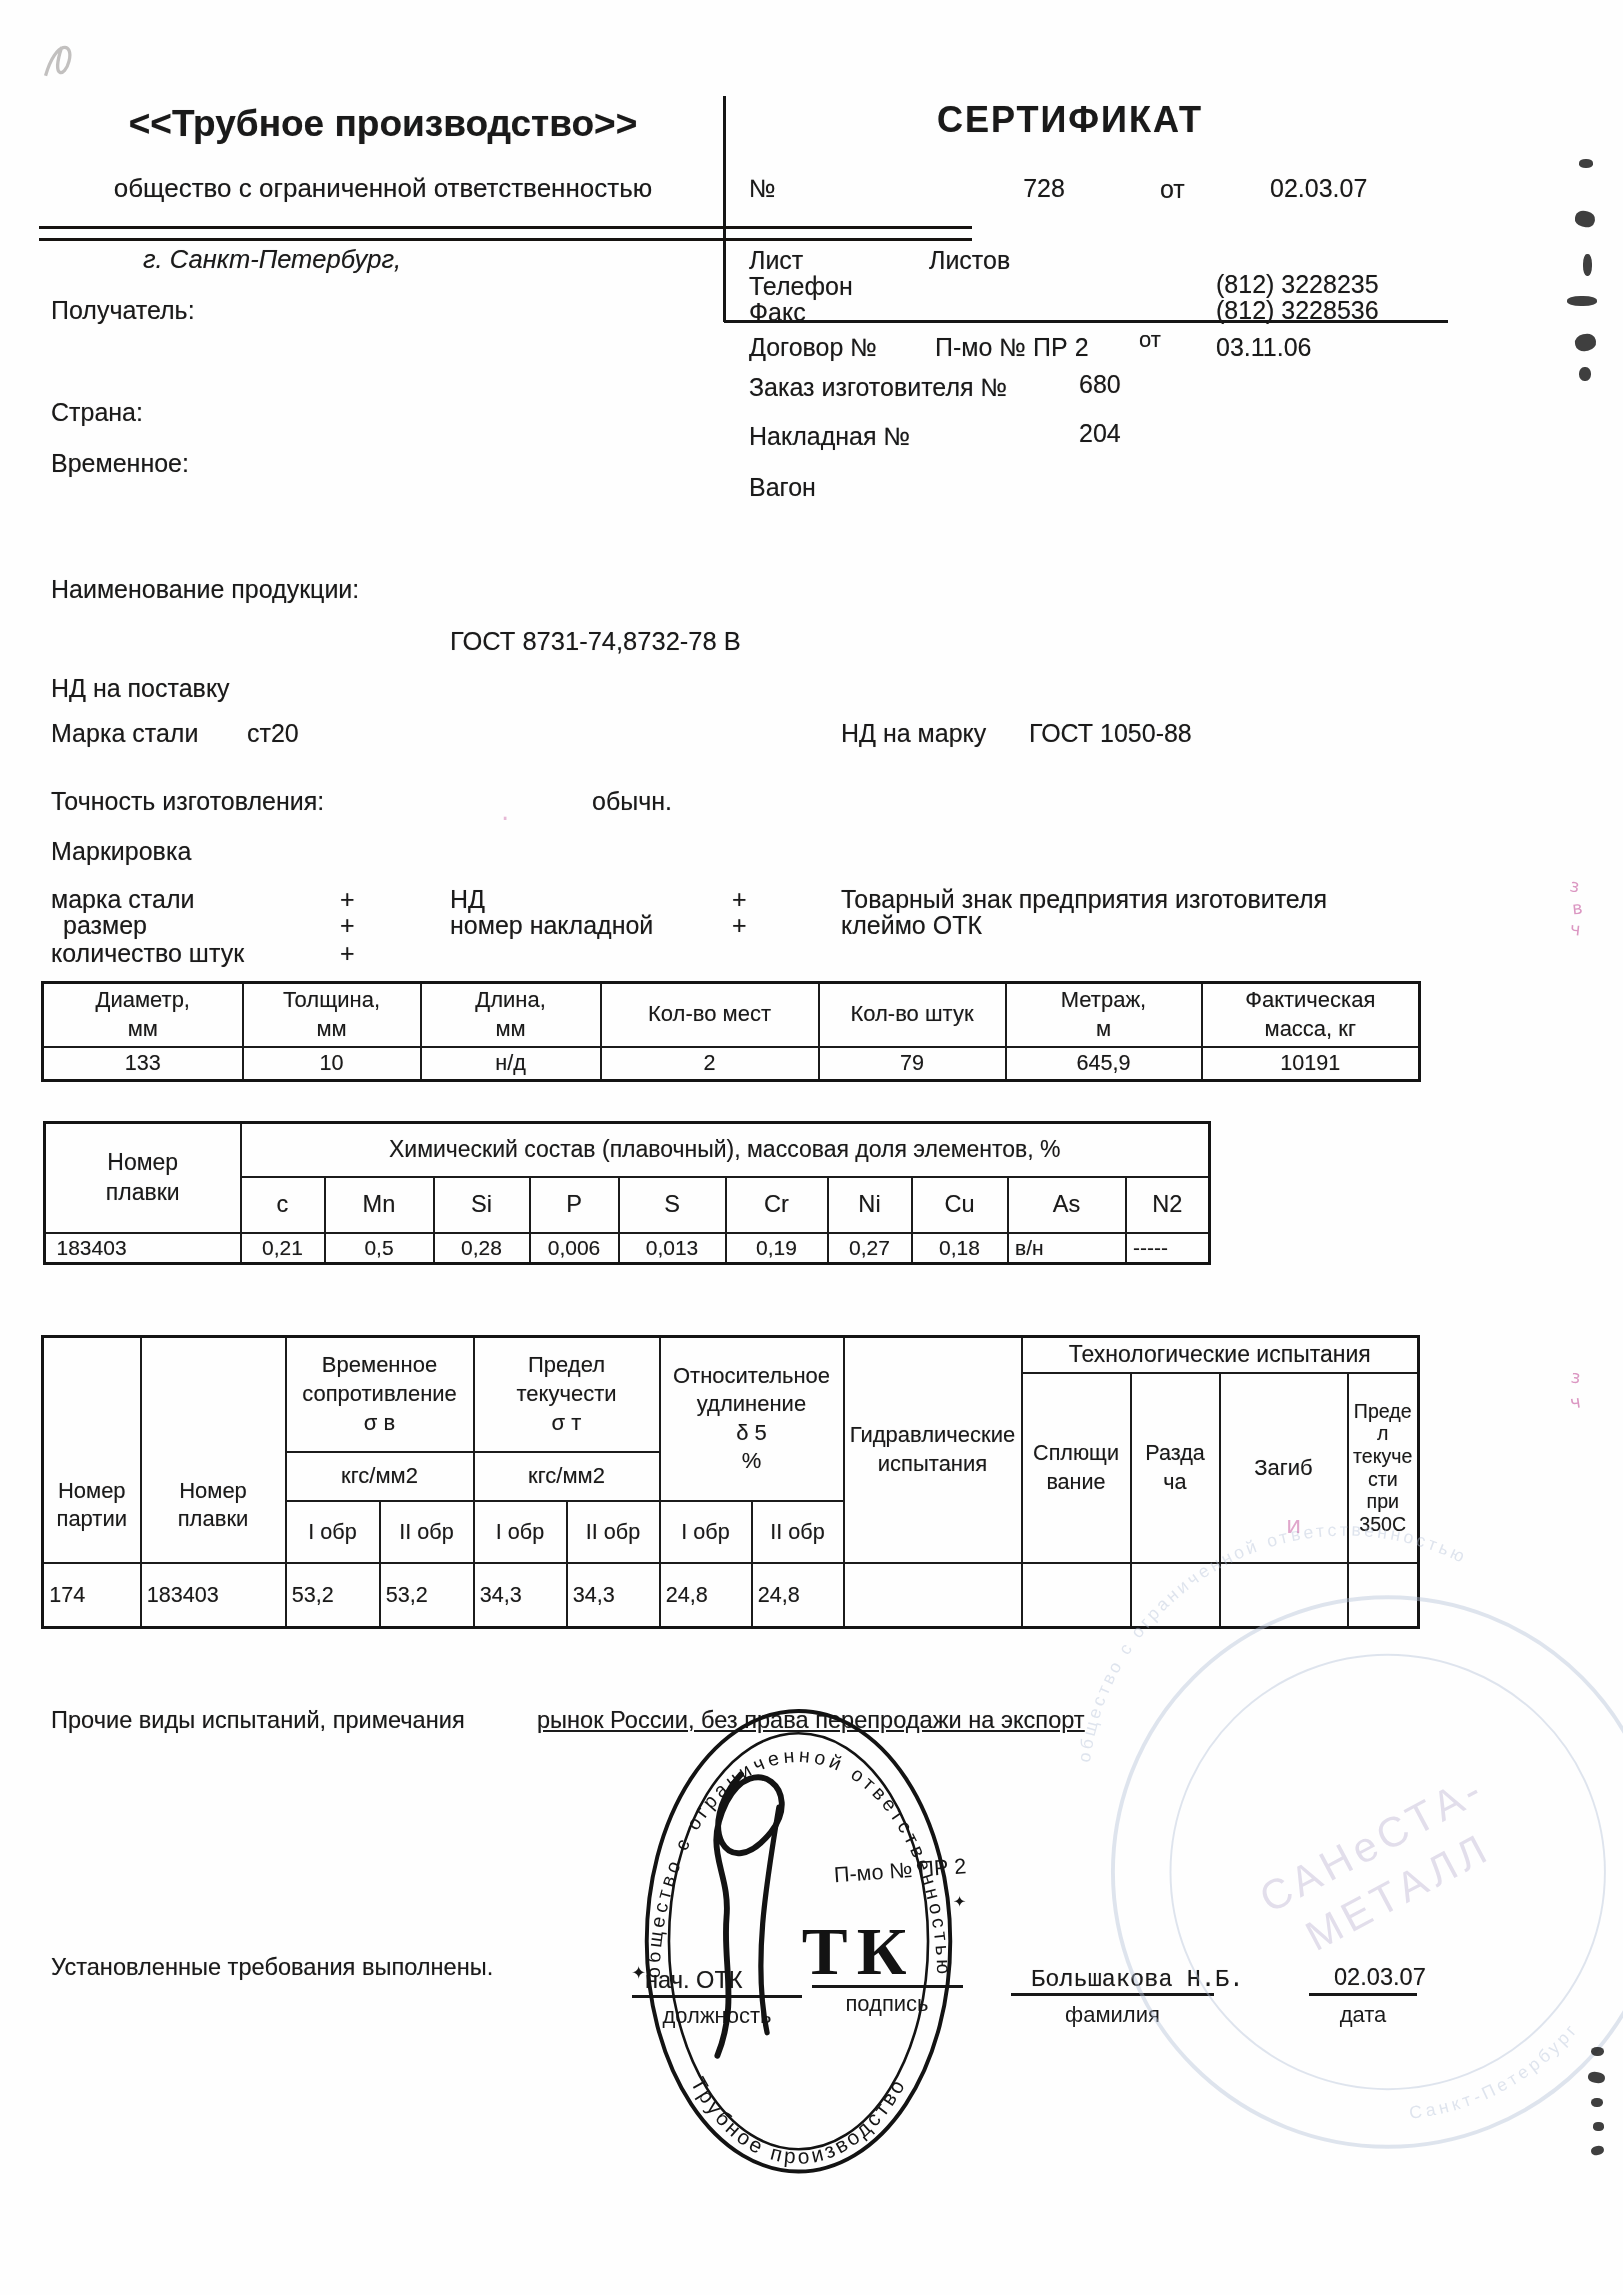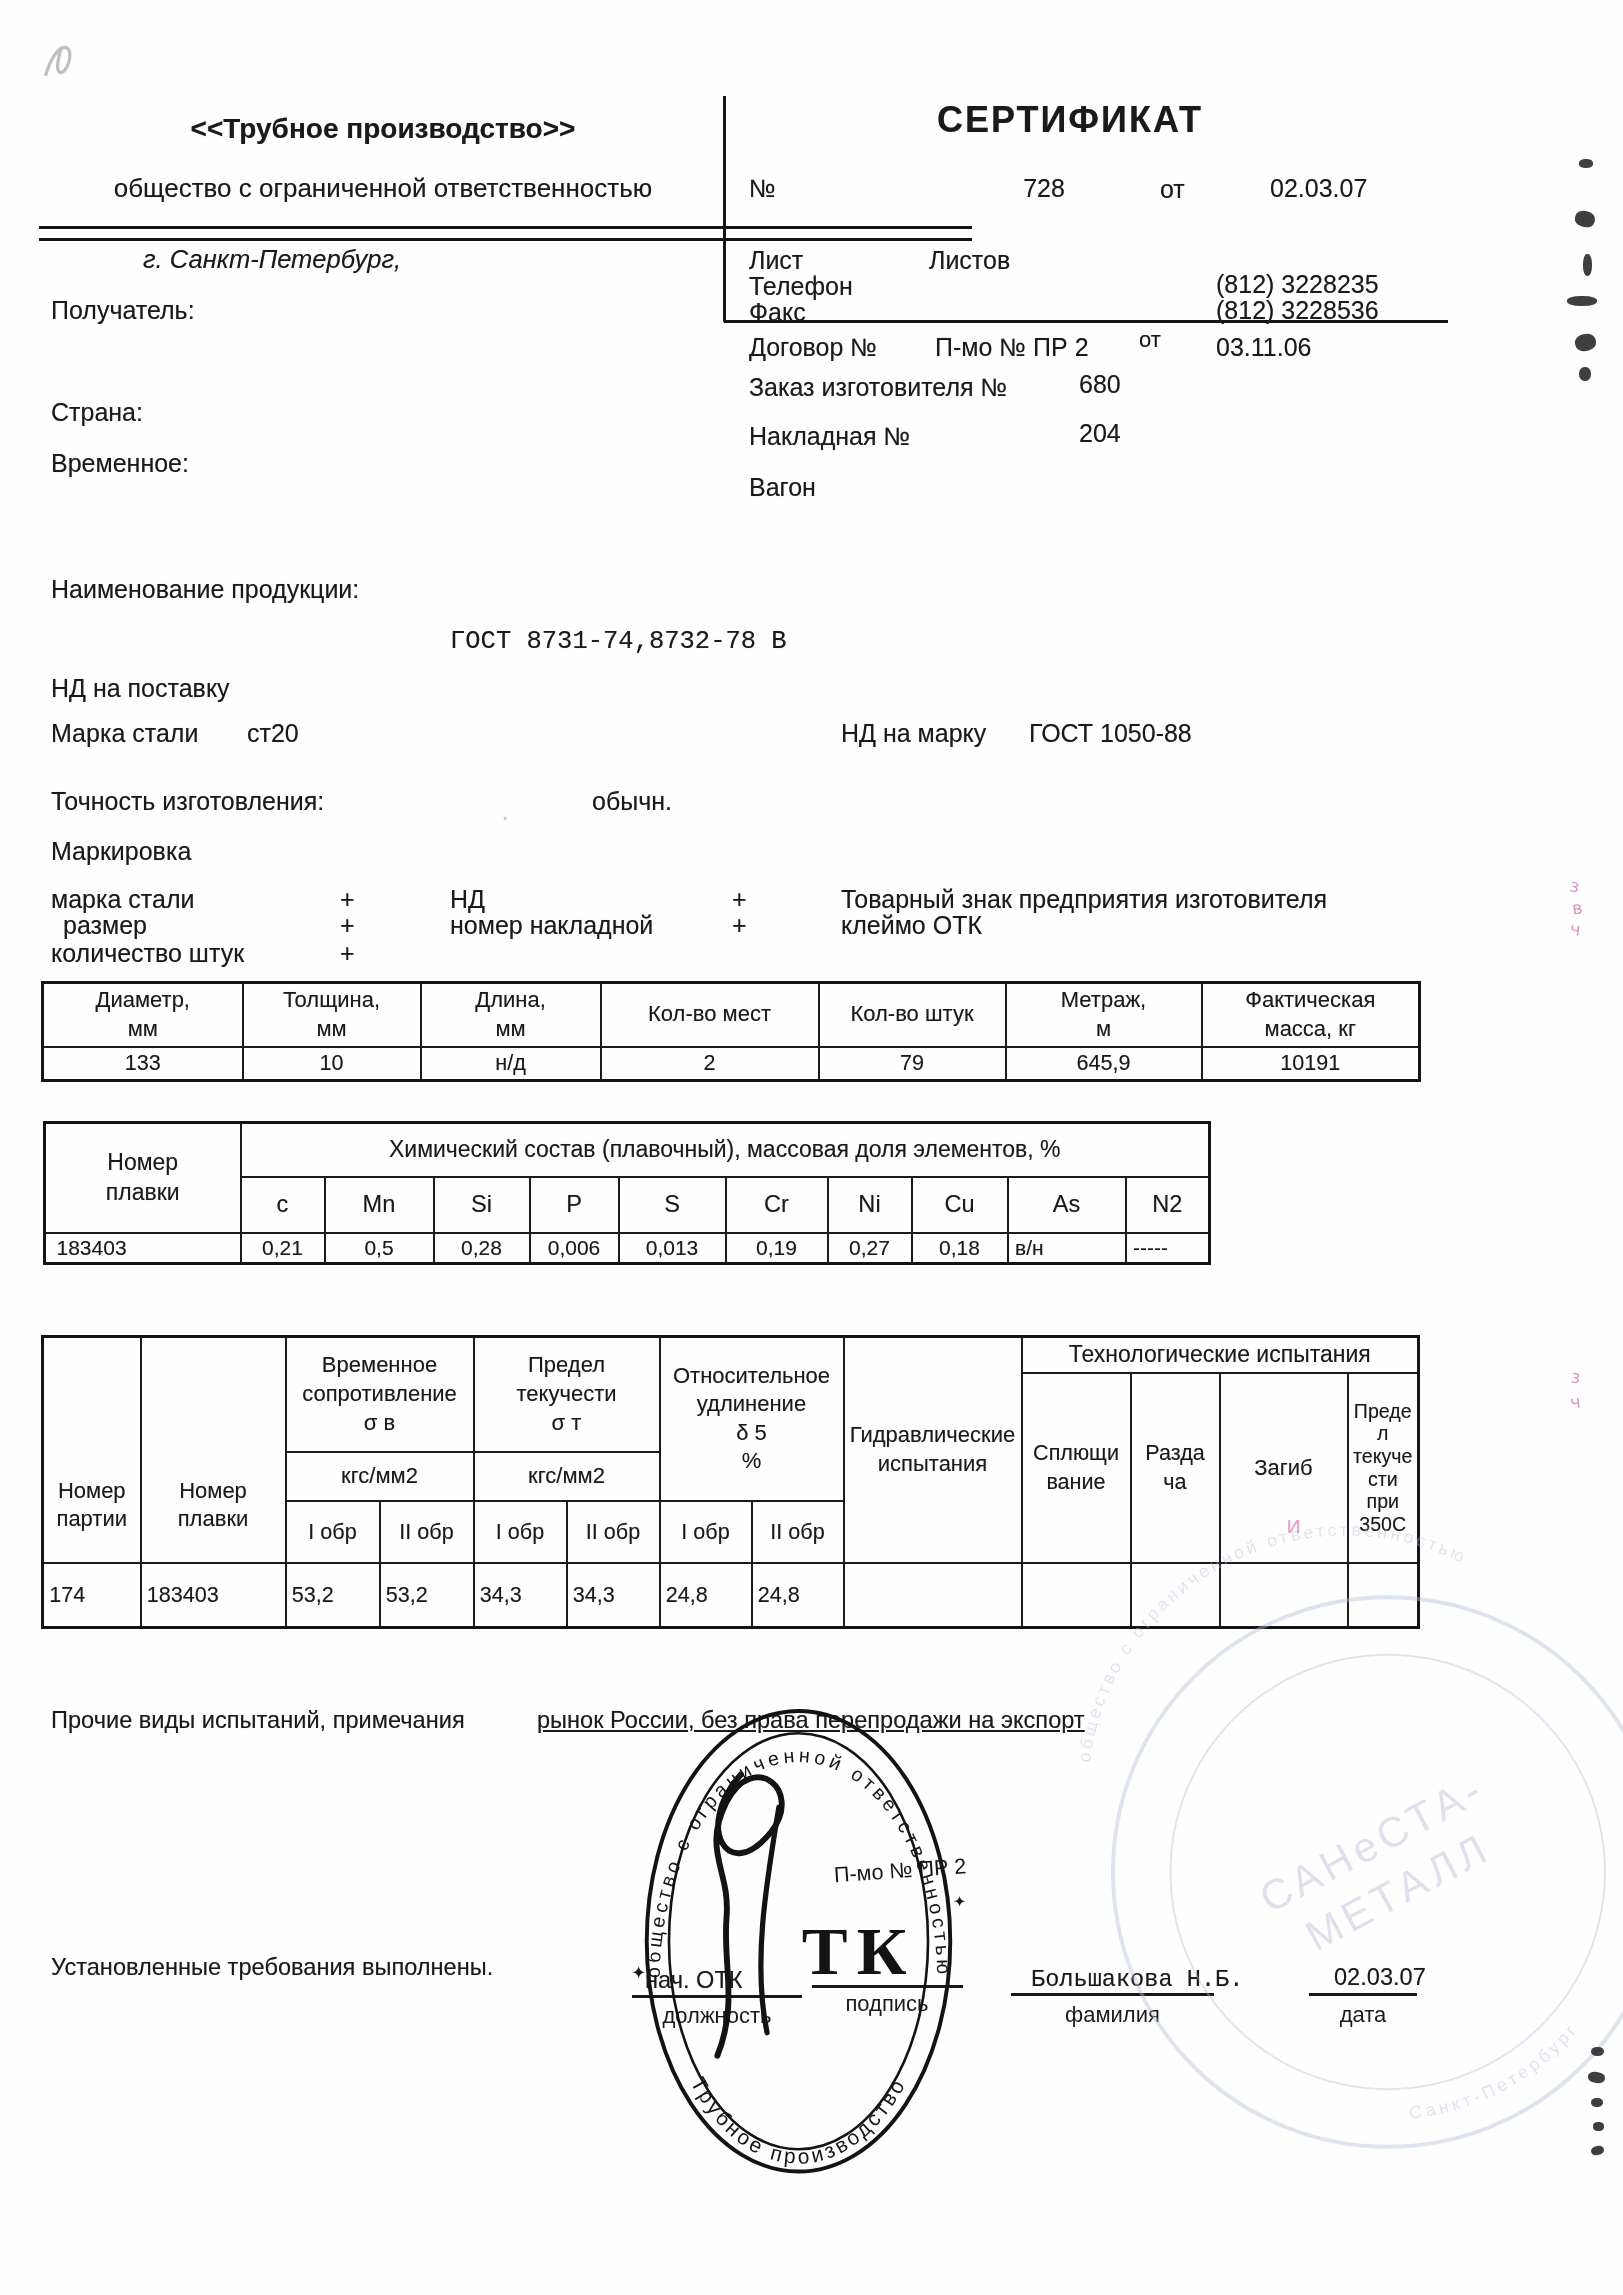--- a/index.html
+++ b/index.html
@@ -25,21 +25,21 @@
 </style>
 </head>
 <body>
 
 <div id="page">
 
   <svg class="abs" style="left:31px;top:25px" width="72" height="65" viewBox="0 0 110 100">
     <path d="M 22,78 C 38,22 66,26 58,56 C 52,80 30,84 47,34" stroke="#8f8d8a" stroke-width="5" fill="none" opacity="0.55"></path>
   </svg>
 
-  <div class="abs t b c" style="left:46px;top:113px;width:674px;font-size:28px;">&lt;&lt;Трубное производство&gt;&gt;</div>
+  <div class="abs t b c" style="left:46px;top:103px;width:674px;font-size:37px;">&lt;&lt;Трубное производство&gt;&gt;</div>
   <div class="abs t c" style="left:46px;top:173px;width:674px;font-size:26px;">общество с ограниченной ответственностью</div>
   <div class="abs t i" style="left:143px;top:245px;font-size:25.5px;">г. Санкт-Петербург,</div>
   <div class="abs t" style="left:51px;top:296px;">Получатель:</div>
   <div class="abs t" style="left:51px;top:398px;">Страна:</div>
   <div class="abs t" style="left:51px;top:449px;">Временное:</div>
 
   <div class="abs rule" style="left:723px;top:96px;width:2.6px;height:226px;"></div>
   <div class="abs" style="left:39px;top:226px;width:933px;height:8.5px;border-top:3.9px solid #161310;border-bottom:3.3px solid #161310;"></div>
   <div class="abs rule" style="left:724px;top:320px;width:724px;height:3.3px;"></div>
 
@@ -65,21 +65,21 @@
 
   <div class="abs t" style="left:749px;top:373px;">Заказ изготовителя №</div>
   <div class="abs t" style="left:1079px;top:370px;">680</div>
 
   <div class="abs t" style="left:749px;top:422px;">Накладная №</div>
   <div class="abs t" style="left:1079px;top:419px;">204</div>
 
   <div class="abs t" style="left:749px;top:473px;">Вагон</div>
 
   <div class="abs t" style="left:51px;top:575px;">Наименование продукции:</div>
-  <div class="abs t" style="left:450px;top:627px;font-size:25.5px;font-family:Liberation Mono, monospace;">ГОСТ 8731-74,8732-78 В</div>
+  <div class="abs t" style="left:450px;top:627px;font-size:25.5px;">ГОСТ 8731-74,8732-78 В</div>
   <div class="abs t" style="left:51px;top:674px;">НД на поставку</div>
   <div class="abs t" style="left:51px;top:719px;">Марка стали</div>
   <div class="abs t" style="left:247px;top:719px;">ст20</div>
   <div class="abs t" style="left:841px;top:719px;">НД на марку</div>
   <div class="abs t" style="left:1029px;top:719px;">ГОСТ  1050-88</div>
 
   <div class="abs t" style="left:51px;top:787px;">Точность изготовления:</div>
   <div class="abs t" style="left:592px;top:787px;">обычн.</div>
   <div class="abs t" style="left:51px;top:837px;">Маркировка</div>
 

